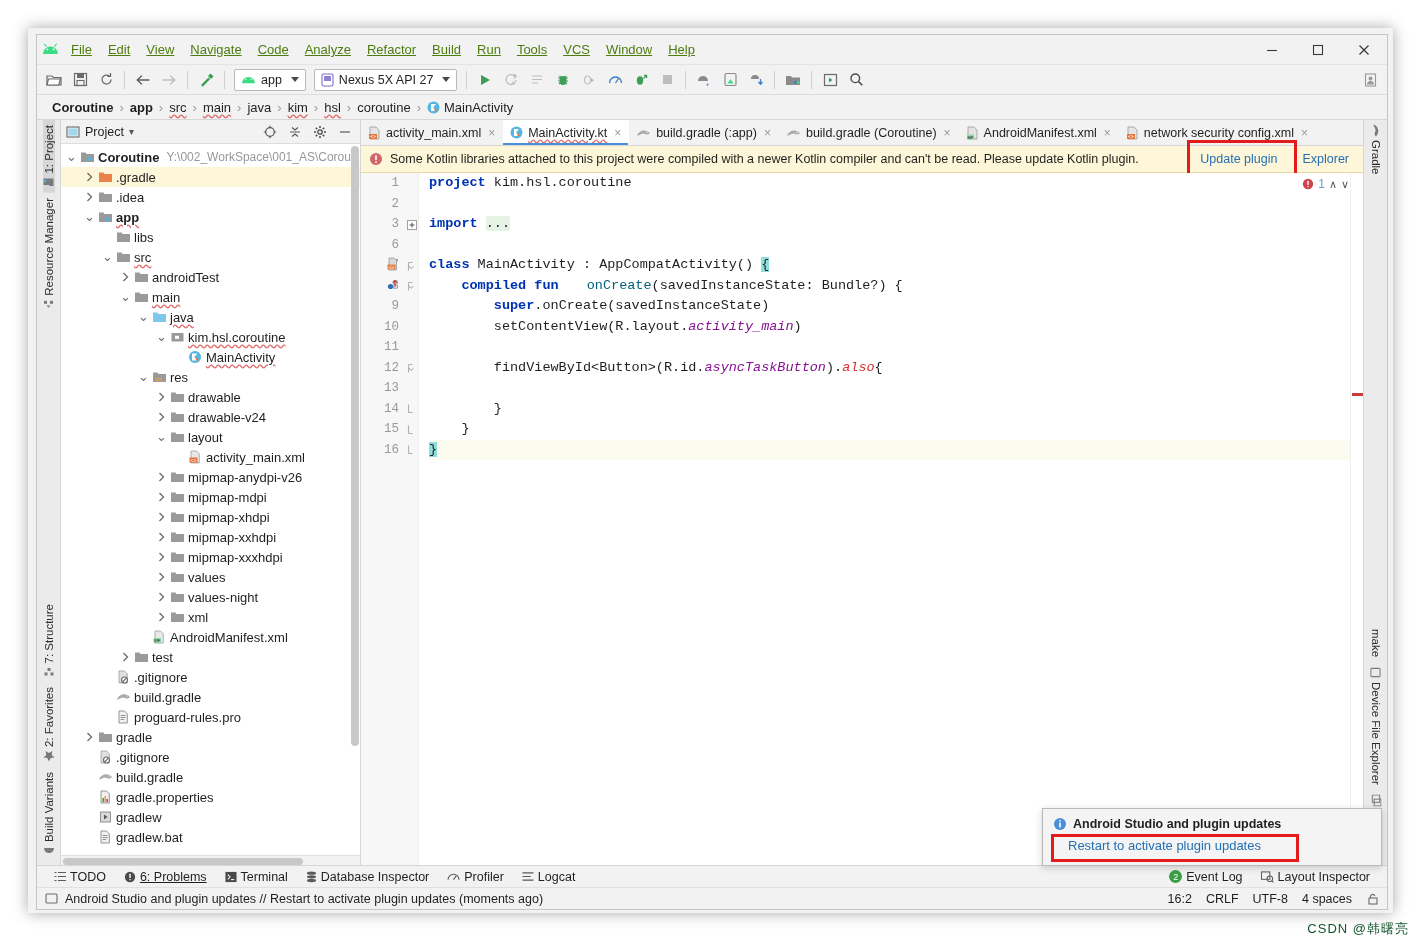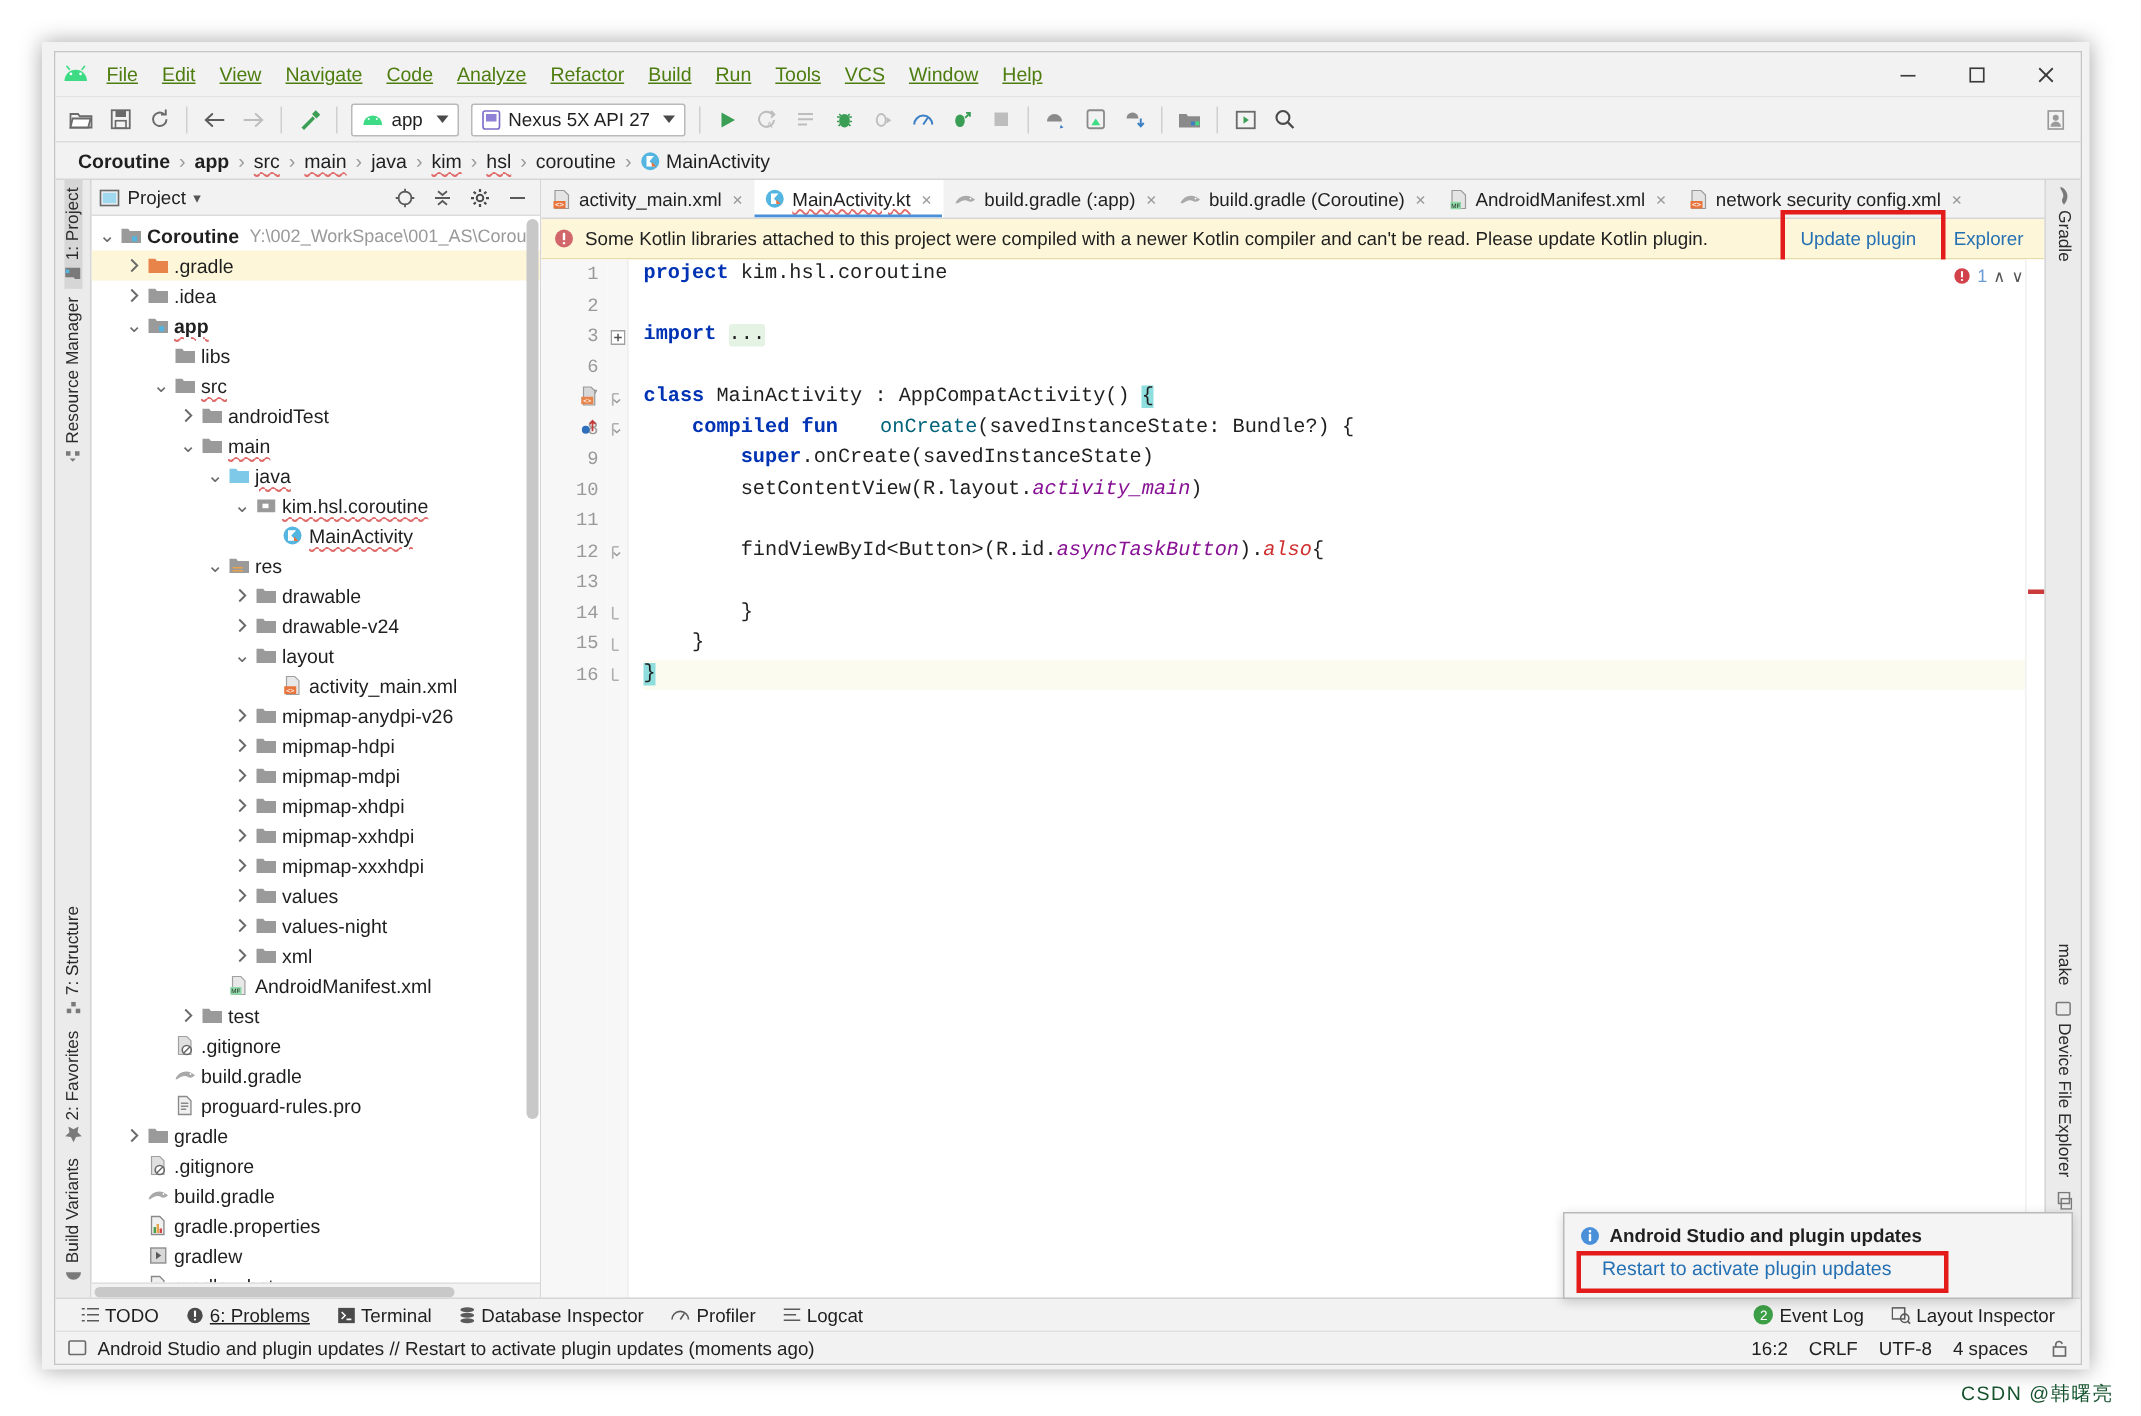--- a/index.html
+++ b/index.html
@@ -680,34 +680,20 @@
                 <svg width="7" height="10" viewBox="0 0 7 10">
                   <path d="M1.5 1l4 4-4 4" fill="none" stroke="#6b6b6b" stroke-width="1.3"></path>
                 </svg>
               </span>
               <span class="ticon">
                 <svg width="15" height="14" viewBox="0 0 15 14">
                   <path d="M1 2.5h4.5l1.1 1.5H14V12H1z" fill="#9a9a9a"></path>
                 </svg>
               </span>
               <span class="tlabel">mipmap-anydpi-v26</span>
-            </div>
-            <div class="trow">
-              <span style="width: 94px; flex: 0 0 auto;"></span>
-              <span class="arrow">
-                <svg width="7" height="10" viewBox="0 0 7 10">
-                  <path d="M1.5 1l4 4-4 4" fill="none" stroke="#6b6b6b" stroke-width="1.3"></path>
-                </svg>
-              </span>
-              <span class="ticon">
-                <svg width="15" height="14" viewBox="0 0 15 14">
-                  <path d="M1 2.5h4.5l1.1 1.5H14V12H1z" fill="#9a9a9a"></path>
-                </svg>
-              </span>
-              <span class="tlabel">mipmap-hdpi</span>
             </div>
             <div class="trow">
               <span style="width: 94px; flex: 0 0 auto;"></span>
               <span class="arrow">
                 <svg width="7" height="10" viewBox="0 0 7 10">
                   <path d="M1.5 1l4 4-4 4" fill="none" stroke="#6b6b6b" stroke-width="1.3"></path>
                 </svg>
               </span>
               <span class="ticon">
                 <svg width="15" height="14" viewBox="0 0 15 14">

